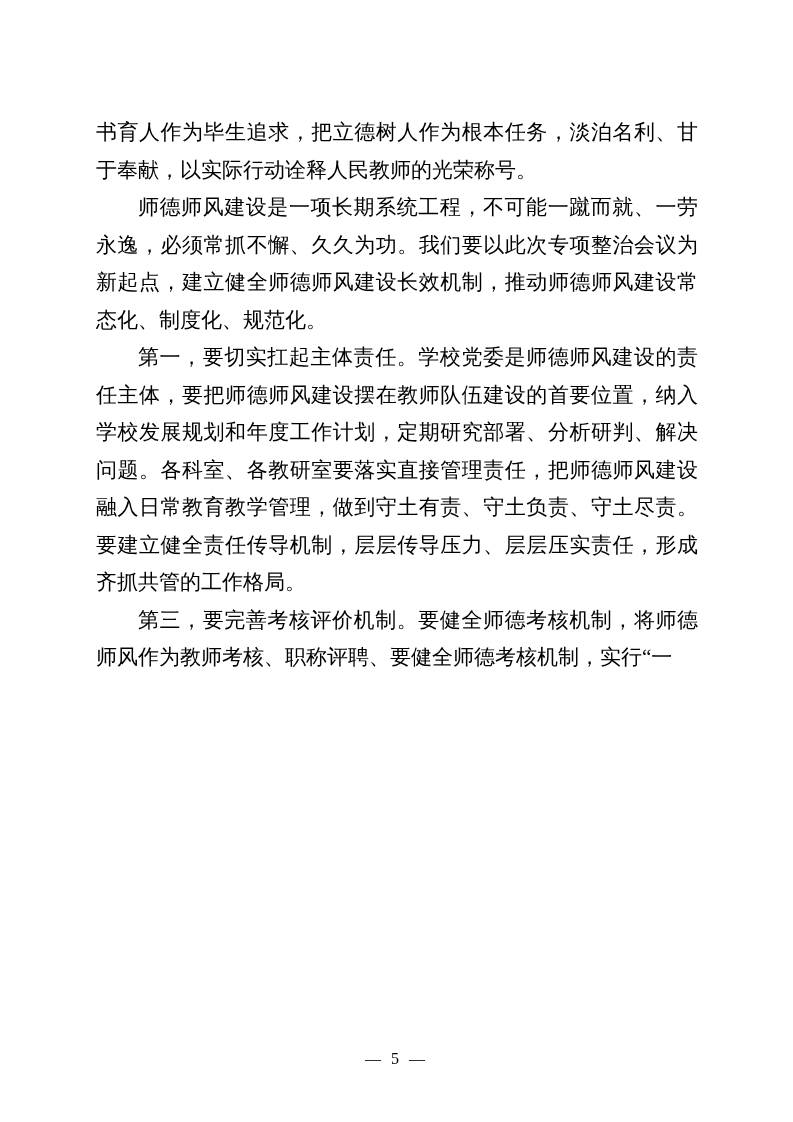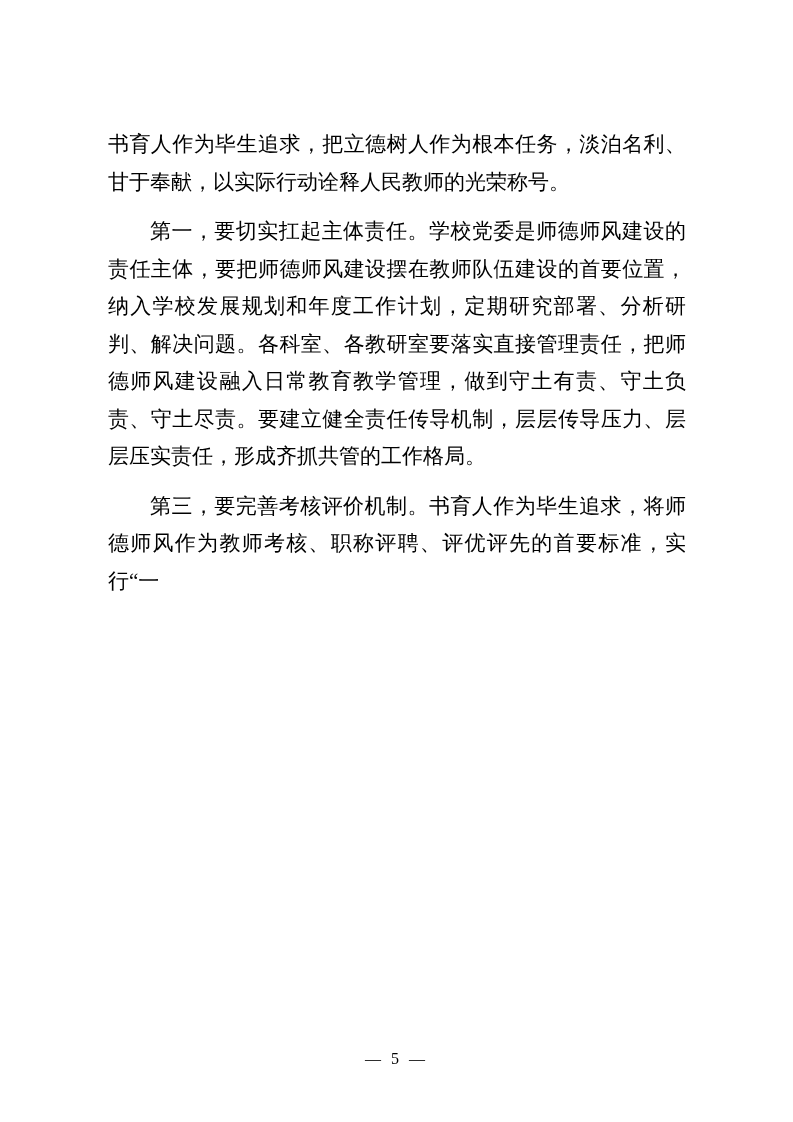--- a/index.html
+++ b/index.html
@@ -20,21 +20,21 @@
     position: absolute;
     left: 96px;
     top: 114px;
     width: 602px;
     font-size: 21px;
     line-height: 37.5px;
     text-align: justify;
     text-justify: inter-ideograph;
   }
   .content p {
-    margin: 12px;
+    margin: 0;
     padding: 0;
     text-indent: 2em;
   }
   .content p.no-indent {
     text-indent: 0;
   }
   .content p.heading {
     font-family: "Liberation Sans", "DejaVu Sans", sans-serif;
     font-weight: 700;
     letter-spacing: 1px;
@@ -49,17 +49,18 @@
     letter-spacing: 3px;
     color: #000000;
   }
 </style>
 </head>
 <body>
 
 <div class="page">
   <div class="content">
     <p class="no-indent">书育人作为毕生追求，把立德树人作为根本任务，淡泊名利、甘于奉献，以实际行动诠释人民教师的光荣称号。</p>
+    <p>师德师风建设是一项长期系统工程，不可能一蹴而就、一劳永逸，必须常抓不懈、久久为功。我们要以此次专项整治会议为新起点，建立健全师德师风建设长效机制，推动师德师风建设常态化、制度化、规范化。</p>
     <p>第一，要切实扛起主体责任。学校党委是师德师风建设的责任主体，要把师德师风建设摆在教师队伍建设的首要位置，纳入学校发展规划和年度工作计划，定期研究部署、分析研判、解决问题。各科室、各教研室要落实直接管理责任，把师德师风建设融入日常教育教学管理，做到守土有责、守土负责、守土尽责。要建立健全责任传导机制，层层传导压力、层层压实责任，形成齐抓共管的工作格局。</p>
-    <p>第三，要完善考核评价机制。书育人作为毕生追求，将师德师风作为教师考核、职称评聘、评优评先的首要标准，实行“一</p>
+    <p>第三，要完善考核评价机制。要健全师德考核机制，将师德师风作为教师考核、职称评聘、要健全师德考核机制，实行“一</p>
   </div>
   <div class="footer">— 5 —</div>
 </div>
 
 </body></html>

